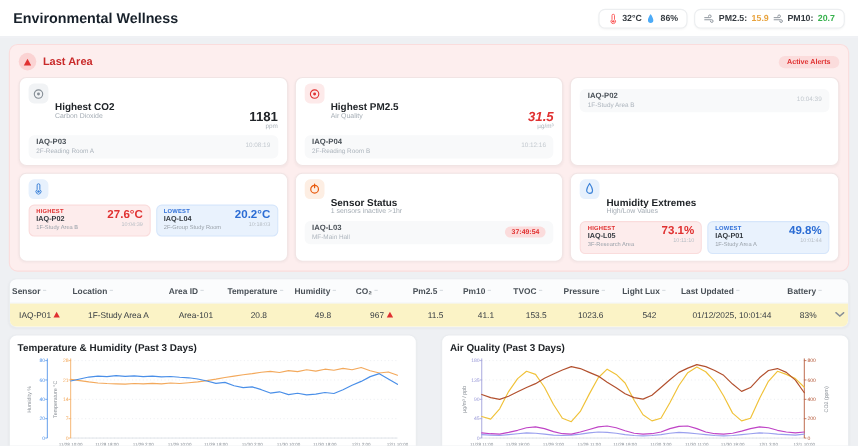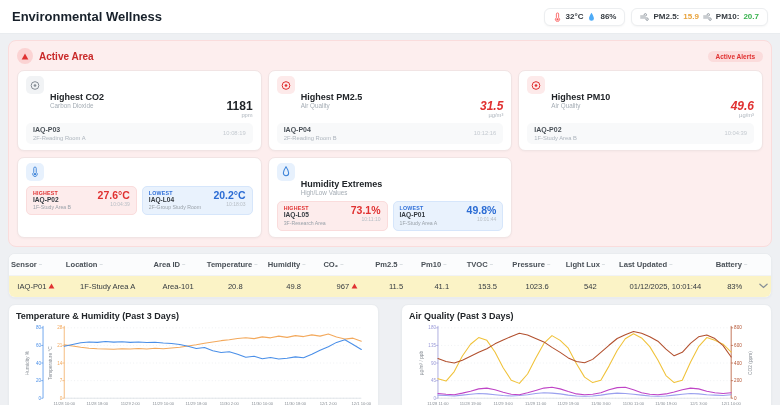--- a/index.html
+++ b/index.html
@@ -129,21 +129,21 @@
 <main>
 
   <section class="alert-sec">
     <div class="alert-head">
       <div class="alert-head-left">
         <span class="warn-circle">
             <svg viewBox="0 0 12 11">
               <path d="M6 0.8 11.3 10.3H0.7z" fill="currentColor"></path>
             </svg>
           </span>
-        <span class="alert-title">Active Area</span>
+        <span class="alert-title">Last Area</span>
       </div>
       <span class="active-badge">Active Alerts</span>
     </div>
 
     <div class="cards3">
 
       <div class="acard">
         <div class="acard-top">
           <span class="acard-ico ico-bg-gray">
               <svg viewBox="0 0 12 12">
@@ -189,36 +189,20 @@
         <div class="acard-row">
           <div>
             <div class="srow-id">IAQ-P04</div>
             <div class="srow-loc">2F-Reading Room B</div>
           </div>
           <div class="srow-time">10:12:16</div>
         </div>
       </div>
 
       <div class="acard">
-        <div class="acard-top">
-          <span class="acard-ico ico-bg-red">
-              <svg viewBox="0 0 12 12">
-                <circle cx="6" cy="6" r="4.6" fill="none" stroke="currentColor" stroke-width="1.2"></circle>
-                <circle cx="6" cy="6" r="1.6" fill="currentColor"></circle>
-              </svg>
-            </span>
-          <div>
-            <div class="acard-title">Highest PM10</div>
-            <div class="acard-sub">Air Quality</div>
-          </div>
-          <div class="acard-val">
-            <div class="big red">49.6</div>
-            <div class="unit">µg/m³</div>
-          </div>
-        </div>
         <div class="acard-row">
           <div>
             <div class="srow-id">IAQ-P02</div>
             <div class="srow-loc">1F-Study Area B</div>
           </div>
           <div class="srow-time">10:04:39</div>
         </div>
       </div>
     </div>
 
@@ -252,20 +236,41 @@
               <div class="mini-loc">2F-Group Study Room</div>
             </div>
             <div class="mini-right">
               <div class="mini-val val-blue">20.2°C</div>
               <div class="mini-time">10:18:03</div>
             </div>
           </div>
         </div>
       </div>
 
+      <div class="acard">
+        <div class="acard-top">
+          <span class="acard-ico ico-bg-orange">
+              <svg viewBox="0 0 12 12">
+                <circle cx="6" cy="6.6" r="4.2" fill="none" stroke="currentColor" stroke-width="1.3"></circle>
+                <line x1="6" y1="1" x2="6" y2="5" stroke="currentColor" stroke-width="1.3" stroke-linecap="round"></line>
+              </svg>
+            </span>
+          <div>
+            <div class="acard-title">Sensor Status</div>
+            <div class="acard-sub">1 sensors inactive &gt;1hr</div>
+          </div>
+        </div>
+        <div class="acard-row">
+          <div>
+            <div class="srow-id">IAQ-L03</div>
+            <div class="srow-loc">MF-Main Hall</div>
+          </div>
+          <span class="dur-badge">37:49:54</span>
+        </div>
+      </div>
 
       <div class="acard">
         <div class="acard-top">
           <span class="acard-ico ico-bg-blue">
               <svg viewBox="0 0 10 14">
                 <path d="M5 1C5 1 1.6 6 1.6 9a3.4 3.4 0 0 0 6.8 0C8.4 6 5 1 5 1z" fill="none" stroke="currentColor" stroke-width="1.3"></path>
               </svg>
             </span>
           <div>
             <div class="acard-title">Humidity Extremes</div>

